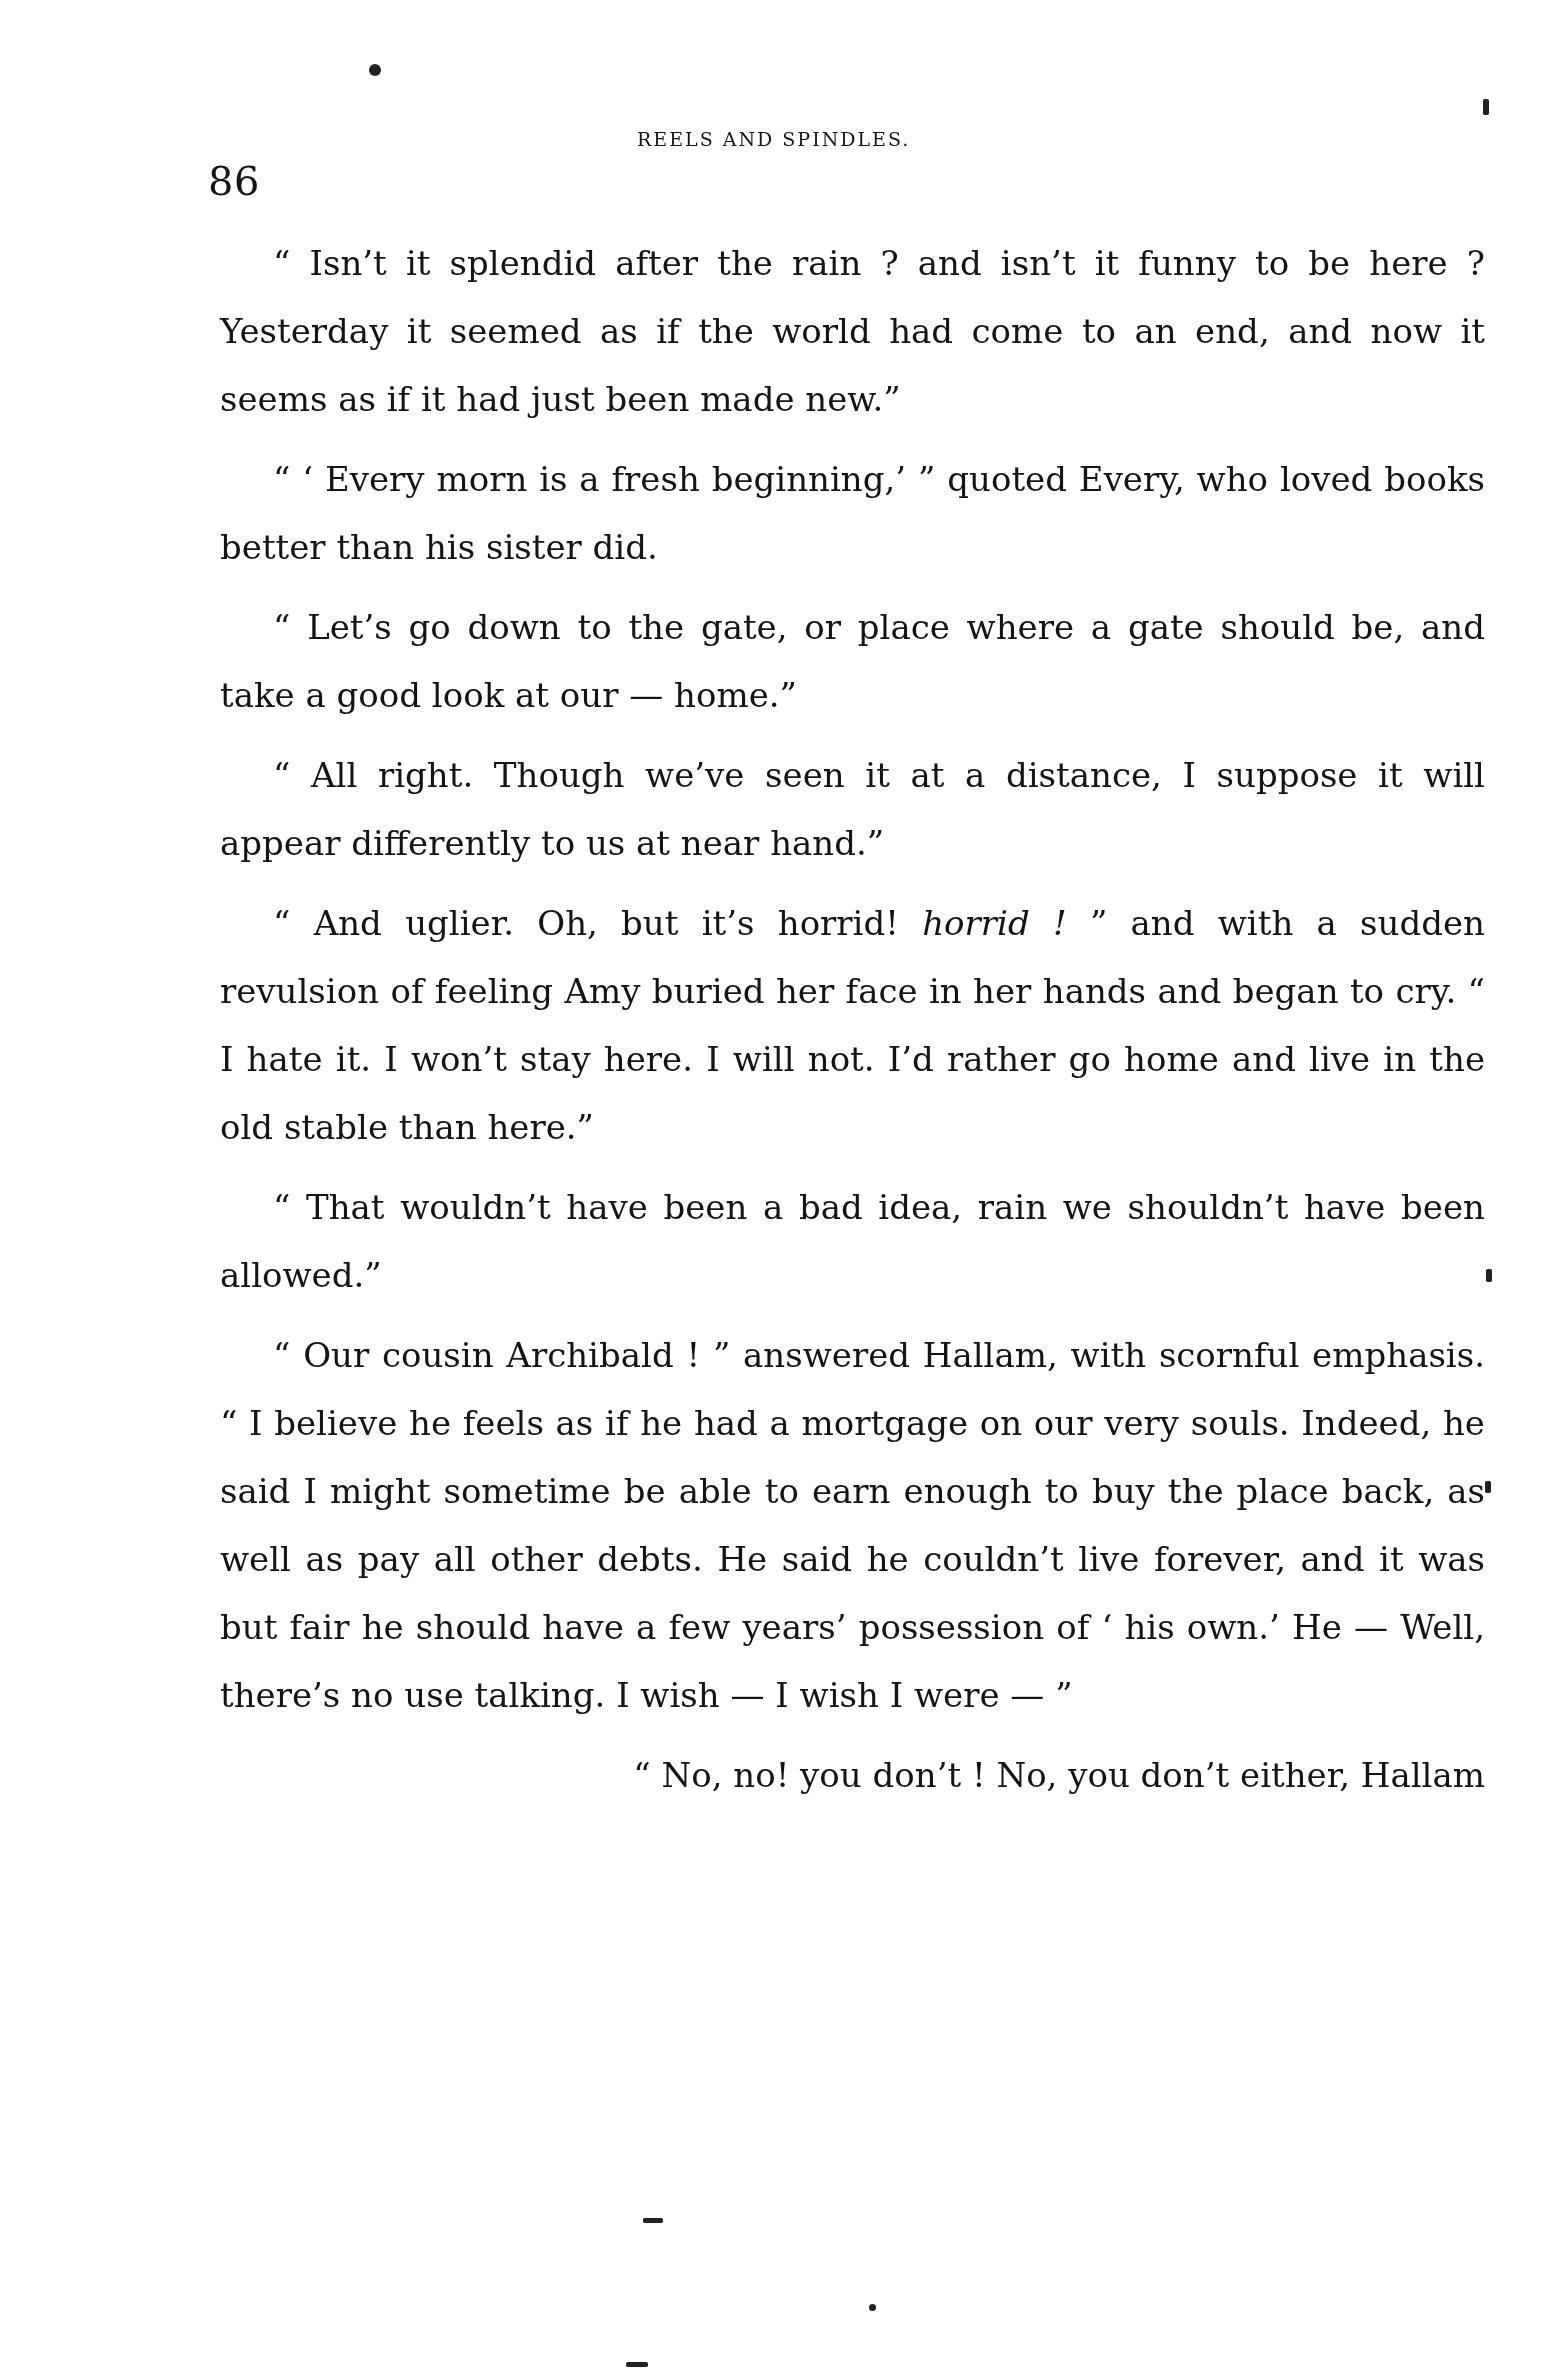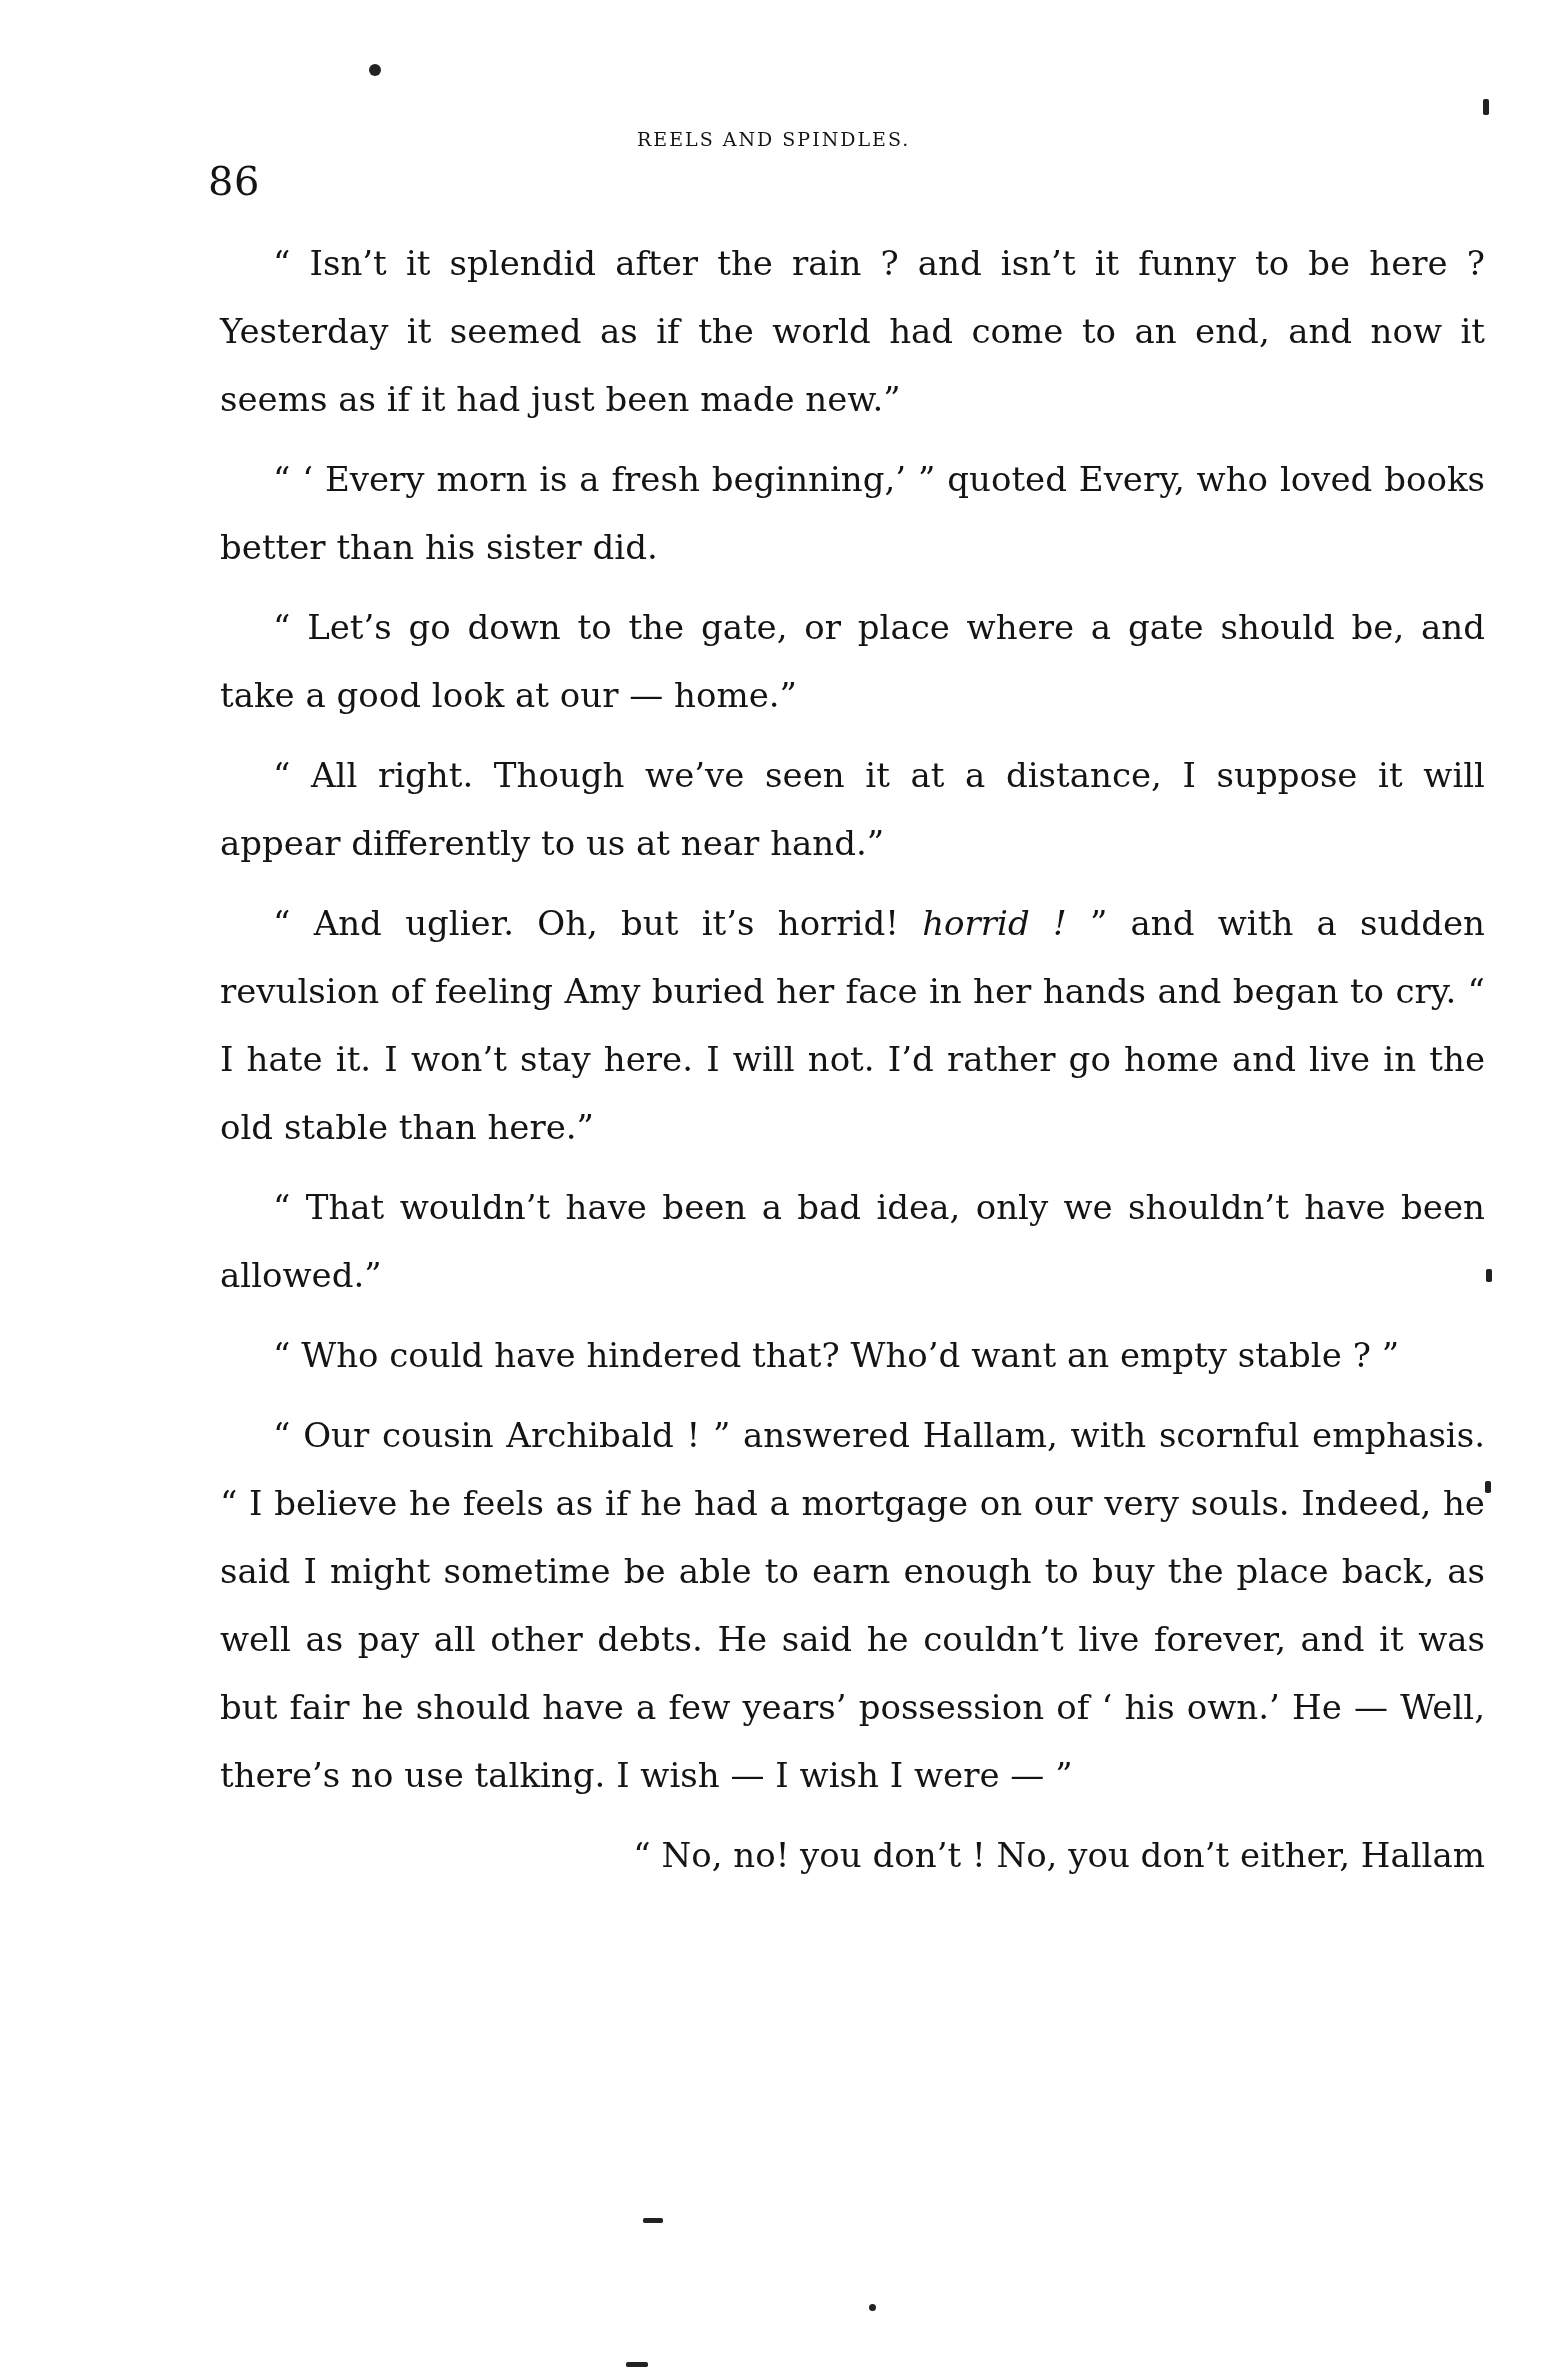--- a/index.html
+++ b/index.html
@@ -142,20 +142,19 @@
     <div class="folio">86</div>
     <div class="running-head">REELS AND SPINDLES.</div>
   </div>
 
   <div class="body-text">
     <p class="para">“ Isn’t it splendid after the rain ? and isn’t it funny to be here ?  Yesterday it seemed as if the world had come to an end, and now it seems as if it had just been made new.”</p>
     <p class="para">“ ‘ Every morn is a fresh beginning,’ ” quoted Every, who loved books better than his sister did.</p>
     <p class="para">“ Let’s go down to the gate, or place where a gate should be, and take a good look at our — home.”</p>
     <p class="para">“ All right.  Though we’ve seen it at a distance, I suppose it will appear differently to us at near hand.”</p>
     <p class="para" id="para-italic">“ And uglier.  Oh, but it’s horrid! <i>horrid !</i> ” and with a sudden revulsion of feeling Amy buried her face in her hands and began to cry.  “ I hate it.  I won’t stay here.  I will not.  I’d rather go home and live in the old stable than here.”</p>
-    <p class="para">“ That wouldn’t have been a bad idea, only we shouldn’t have been allowed.”</p>
-    <p class="para">“ Who could have hindered that?  Who’d want an empty stable ? ”</p>
+    <p class="para">“ That wouldn’t have been a bad idea, rain we shouldn’t have been allowed.”</p>
     <p class="para">“ Our cousin Archibald ! ” answered Hallam, with scornful emphasis.  “ I believe he feels as if he had a mortgage on our very souls.  Indeed, he said I might sometime be able to earn enough to buy the place back, as well as pay all other debts.  He said he couldn’t live forever, and it was but fair he should have a few years’ possession of ‘ his own.’  He —  Well, there’s no use talking.  I wish — I wish I were — ”</p>
     <p class="para">“ No, no! you don’t !  No, you don’t either, Hallam</p>
   </div>
 
 </div>
 
 
 </body></html>

